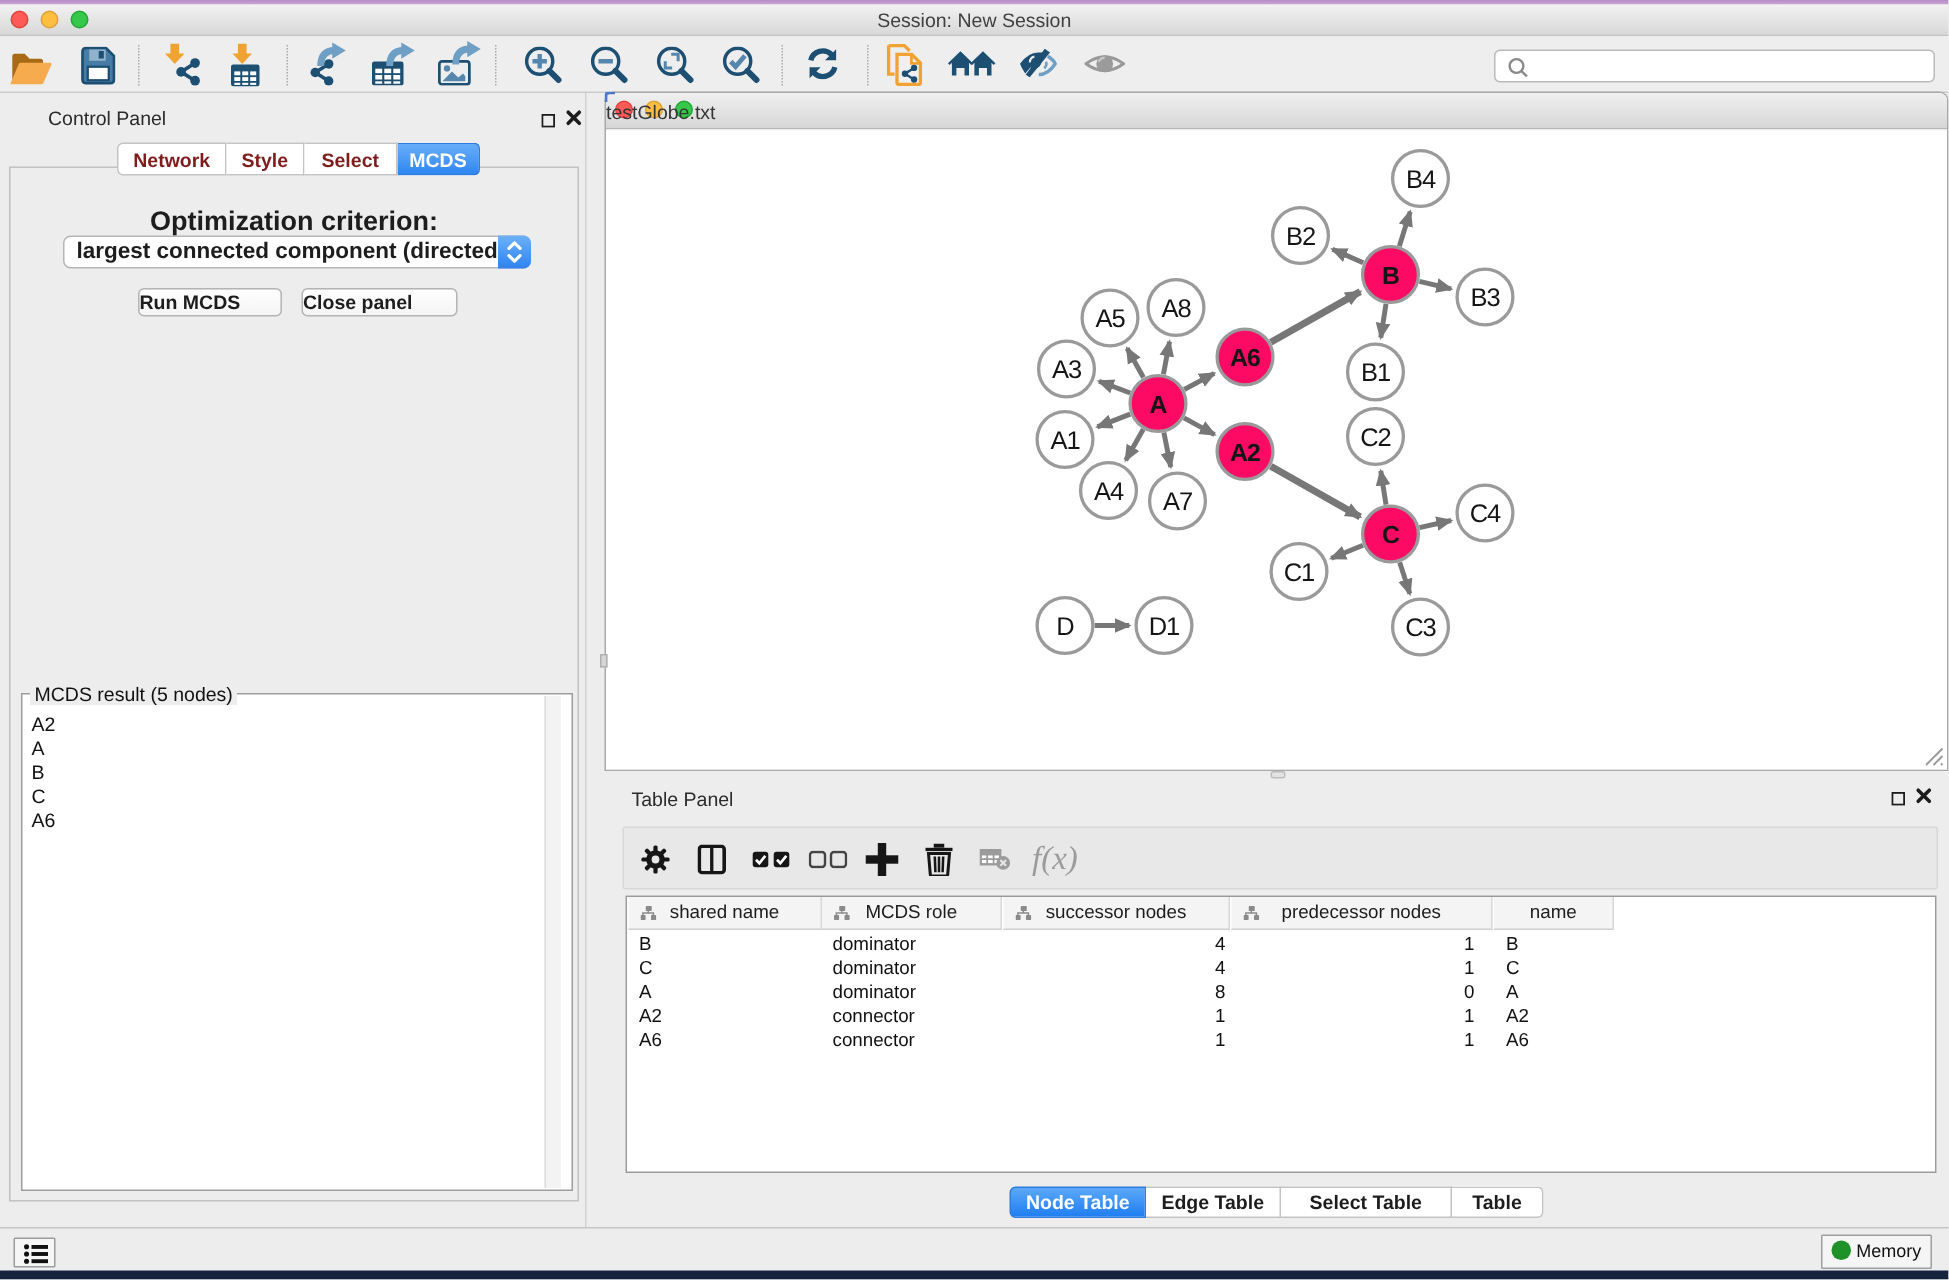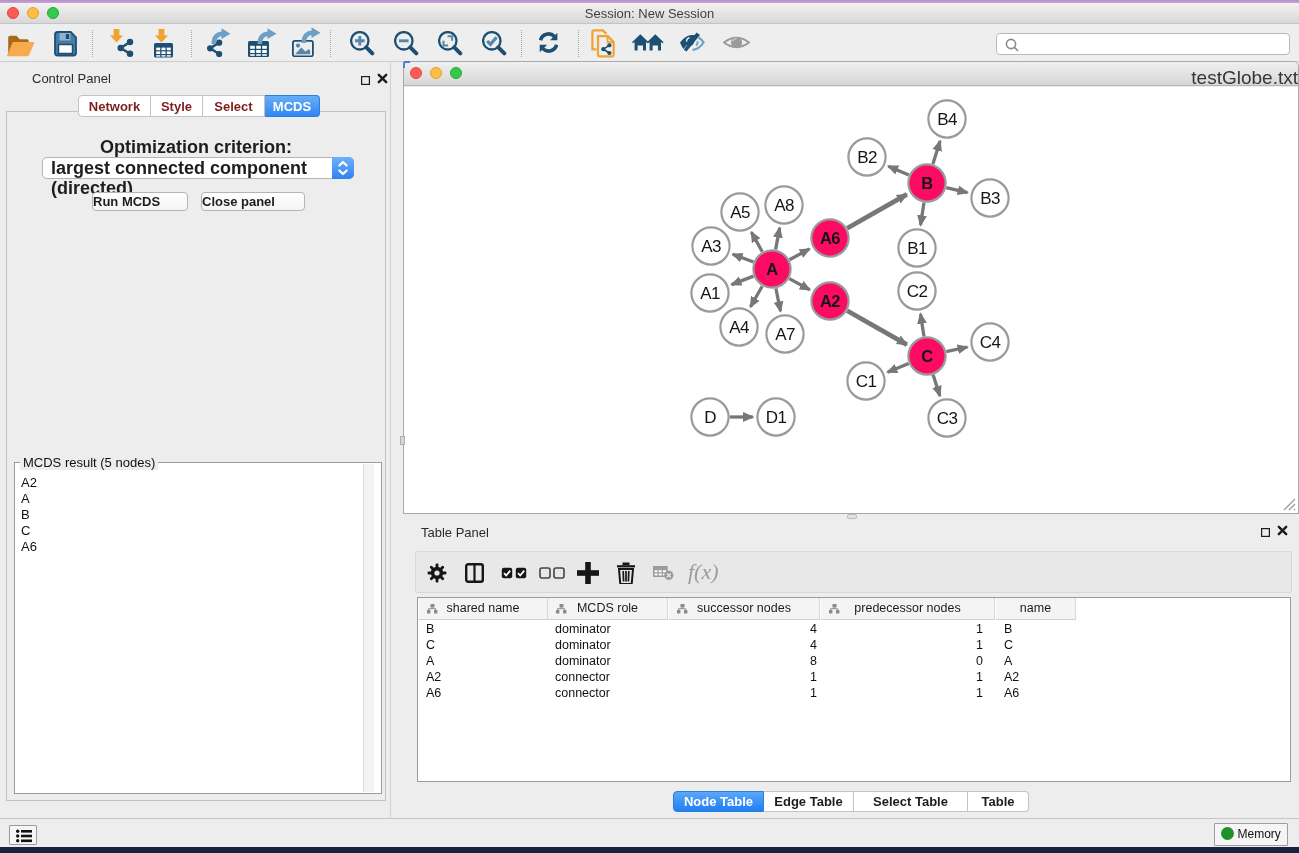--- a/index.html
+++ b/index.html
@@ -21,37 +21,37 @@
 #cpTitle { left:13px; top:71px; font-size:13px; color:#2b2b2b;margin-left:19px; }
 .winbtn { position:absolute; font-size:12px; color:#1c1c1c; }
 #cpBox { left:6px; top:111px; width:380px; height:690px; border:1px solid #c2c2c2; background:#ededed; }
 
 .segwrap { position:absolute; top:95px; left:78px; height:22px; display:flex; }
 .seg { height:22px; line-height:21px; background:#fff; border:1px solid #c3c3c3; border-left:none; font-size:13px; font-weight:700; color:#7f1d1d; text-align:center; }
 .seg.first { border-left:1px solid #c3c3c3; border-radius:4px 0 0 4px; }
 .seg.last { border-radius:0 4px 4px 0; }
 .seg.sel { background:linear-gradient(#68aef8,#2f87f2); color:#fff; border-color:#2f7ce0; }
 #optLabel { left:6px; top:137px; width:380px; text-align:center; font-size:18px; font-weight:700; color:#1d1d1d; }
-#dropdown { left:42px; top:157px; width:312px; height:22px; background:#fff; border:1px solid #b5b5b5; border-radius:5px; font-size:18px; font-weight:700; color:#1d1d1d; line-height:20px; padding-left:8px; }
+#dropdown { left:42px; top:157px; width:312px; height:22px; background:#fff; border:1px solid #b5b5b5; border-radius:5px; font-size:15px; font-weight:700; color:#1d1d1d; line-height:20px; padding-left:8px; }
 #ddbtn { position:absolute; right:-1px; top:-1px; width:22px; height:22px; border-radius:0 5px 5px 0; background:linear-gradient(#6cb1f8,#2f82f0); }
 .btn { position:absolute; top:192px; height:19px; background:linear-gradient(#ffffff,#f4f4f4); border:1px solid #b4b4b4; border-radius:4px; font-size:13px; font-weight:700; color:#1d1d1d; line-height:17px; }
 
 #mcdsBorder { left:14px; top:462px; width:368px; height:332px; border:1px solid #9d9d9d; background:#fff; }
 #mcdsLabel { left:20px; top:455px; font-size:13px; color:#111; background:#ededed; padding:0 3px; }
 #mcdsList { left:16px; top:464px; width:364px; height:328px; font-size:13px; color:#111; line-height:16px; padding:11px 0 0 5px; }
 #mcdsScroll { left:363px; top:464px; width:11px; height:328px; background:#f3f3f3; border-left:1px solid #dcdcdc; }
 
 #statusbar { left:0; top:818px; width:1299px; height:29px; background:#ededed; border-top:1px solid #c6c6c6; }
 #listbtn { position:absolute; left:9px; top:6px; width:28px; height:20px; background:#f6f6f6; border:1px solid #9c9c9c; border-radius:1px; }
 #membtn { position:absolute; left:1214px; top:4px; width:74px; height:23px; background:#f5f5f5; border:1px solid #9e9e9e; border-radius:1px; font-size:12px; color:#111; line-height:21px; text-align:center; }
 #deskBot { left:0; top:847px; width:1299px; height:6px; background:#16233c; }
 
 #netwin { left:404px; top:62px; width:894px; height:451px; border-radius:5px 5px 0 0; box-shadow:0 0 0 1px #a9a9a9; }
 #nettitle { position:absolute; left:0; top:0; width:100%; height:24px; background:linear-gradient(#f0f0f0,#d7d7d7); border-radius:5px 5px 0 0; border-bottom:1px solid #b5b5b5; }
-#nettitle .t { position:absolute; width:100%; text-align:right; top:5px; font-size:19px; color:#353535; }
+#nettitle .t { position:absolute; width:100%; text-align:left; top:5px; font-size:13px; color:#353535; }
 #netcanvas { position:absolute; left:0; top:25px; width:894px; height:426px; background:#fff; }
 
 #tpTitle { left:421px; top:525px; font-size:13px; color:#2b2b2b; }
 #tpToolbar { left:415px; top:551px; width:877px; height:42px; background:#e8e8e8; border:1px solid #d8d8d8; border-radius:2px; }
 #tpTable { left:417px; top:597px; width:874px; height:185px; background:#fff; border:1px solid #9a9a9a; }
 .th { position:absolute; top:0; height:22px; background:#f4f4f4; border-right:1px solid #d8d8d8; border-bottom:1px solid #cfcfcf; font-size:12.5px; color:#1c1c1c; text-align:center; line-height:21px; }
 .cell { position:absolute; font-size:12.5px; color:#111; }
 
 .btab { position:absolute; top:791px; height:21px; background:#fff; border:1px solid #c3c3c3; border-left:none; font-size:13px; font-weight:700; color:#1d1d1d; text-align:center; line-height:20px; }
 .btab.first { border-left:1px solid #c3c3c3; border-radius:4px 0 0 4px; }

